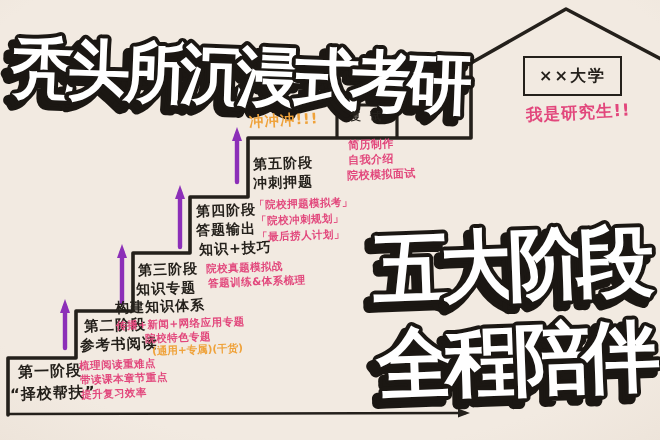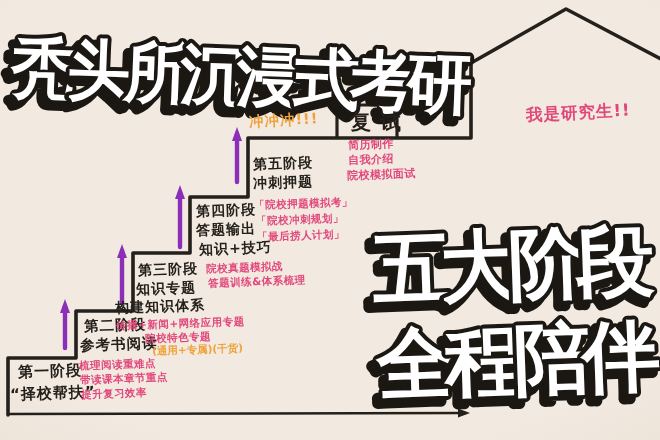--- a/index.html
+++ b/index.html
@@ -75,20 +75,23 @@
       <text x="366" y="298" font-size="78" font-weight="bold" textLength="282" fill="#1B1713" stroke="#1B1713" stroke-width="9" paint-order="stroke" stroke-linejoin="round">五大阶段</text>
       <text x="372" y="292" font-size="78" font-weight="bold" textLength="282" fill="#FFFFFF" stroke="#1B1713" stroke-width="8" paint-order="stroke" stroke-linejoin="round">五大阶段</text>
     </g>
 
     <g transform="rotate(-2 516 350)">
       <text x="370" y="393" font-size="78" font-weight="bold" textLength="284" fill="#1B1713" stroke="#1B1713" stroke-width="9" paint-order="stroke" stroke-linejoin="round">全程陪伴</text>
       <text x="376" y="387" font-size="78" font-weight="bold" textLength="284" fill="#FFFFFF" stroke="#1B1713" stroke-width="8" paint-order="stroke" stroke-linejoin="round">全程陪伴</text>
     </g>
   </svg>
 
+  <div class="abs sign-box" style="left:523px;top:56px;width:95px;height:36px;font-size:16px;letter-spacing:2px;">
+    <span>××大学</span>
+  </div>
   <div class="abs pink" style="left:526px;top:102px;font-size:16.5px;transform:rotate(-3deg);letter-spacing:1px;">我是研究生!!</div>
 
   <div class="abs hand" style="left:18px;top:362px;font-size:15px;">第一阶段</div>
   <div class="abs hand" style="left:10px;top:384px;font-size:15px;">“择校帮扶”</div>
 
   <div class="abs hand" style="left:84px;top:317px;font-size:14.5px;">第二阶段</div>
   <div class="abs hand" style="left:80px;top:336px;font-size:14.5px;">参考书阅读</div>
   <div class="abs pink" style="left:79px;top:357px;">梳理阅读重难点</div>
   <div class="abs pink" style="left:80px;top:371px;">带读课本章节重点</div>
   <div class="abs pink" style="left:81px;top:386px;">提升复习效率</div>
@@ -107,18 +110,18 @@
   <div class="abs pink" style="left:208px;top:274px;">答题训练&amp;体系梳理</div>
 
   <div class="abs hand" style="left:253px;top:155px;font-size:14px;">第五阶段</div>
   <div class="abs hand" style="left:253px;top:174px;font-size:14px;">冲刺押题</div>
   <div class="abs pink" style="left:254px;top:196px;">「院校押题模拟考」</div>
   <div class="abs pink" style="left:256px;top:212px;">「院校冲刺规划」</div>
   <div class="abs pink" style="left:257px;top:228px;">「最后捞人计划」</div>
 
   <div class="abs orange" style="left:249px;top:111px;font-size:14.5px;font-weight:700;transform:rotate(-3deg);letter-spacing:1px;">冲冲冲!!!</div>
 
-  <div class="abs hand" style="left:350px;top:110px;font-size:21px;letter-spacing:9px;transform:none;">复试</div>
+  <div class="abs hand" style="left:350px;top:110px;font-size:11px;letter-spacing:9px;transform:none;">复试</div>
   <div class="abs pink" style="left:348px;top:137px;font-size:11px;">简历制作</div>
   <div class="abs pink" style="left:348px;top:152px;font-size:11px;">自我介绍</div>
   <div class="abs pink" style="left:347px;top:167px;font-size:11px;">院校模拟面试</div>
 
 </div>
 
 </body></html>

